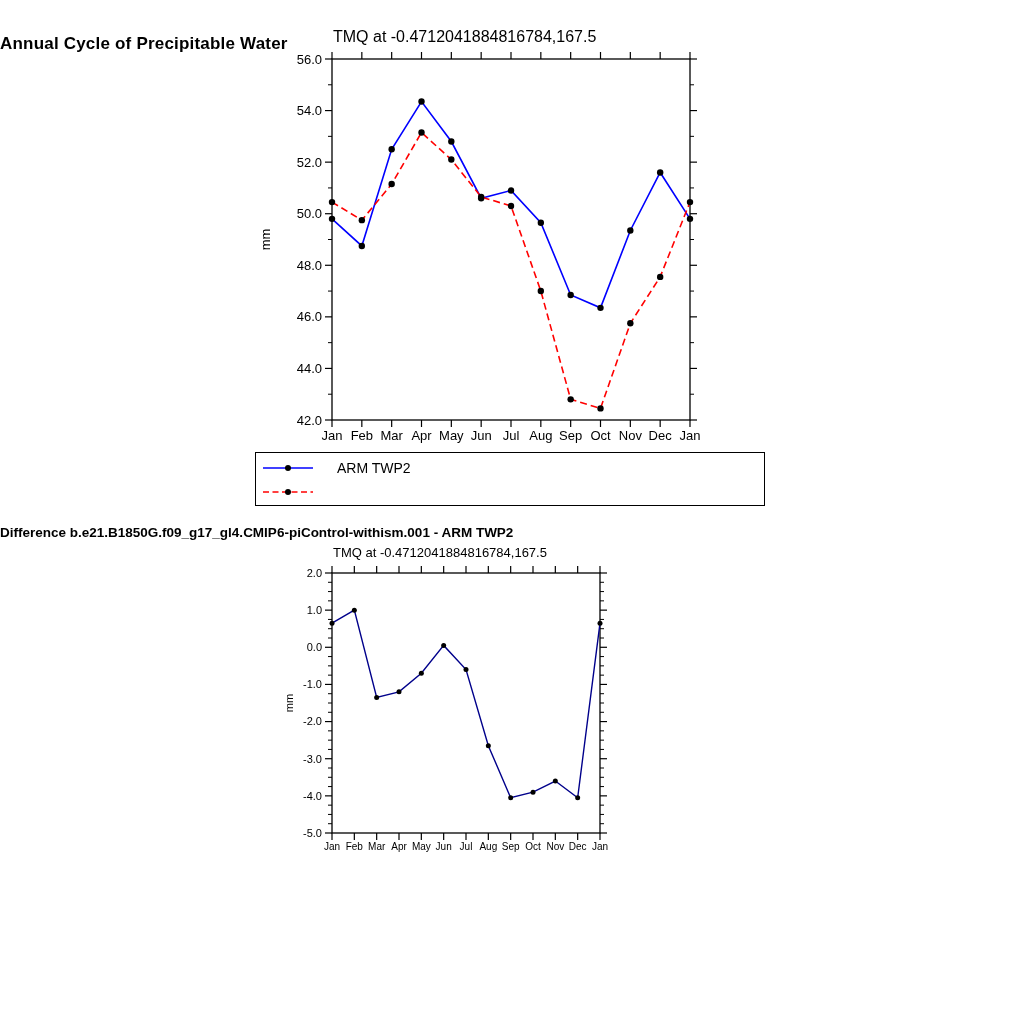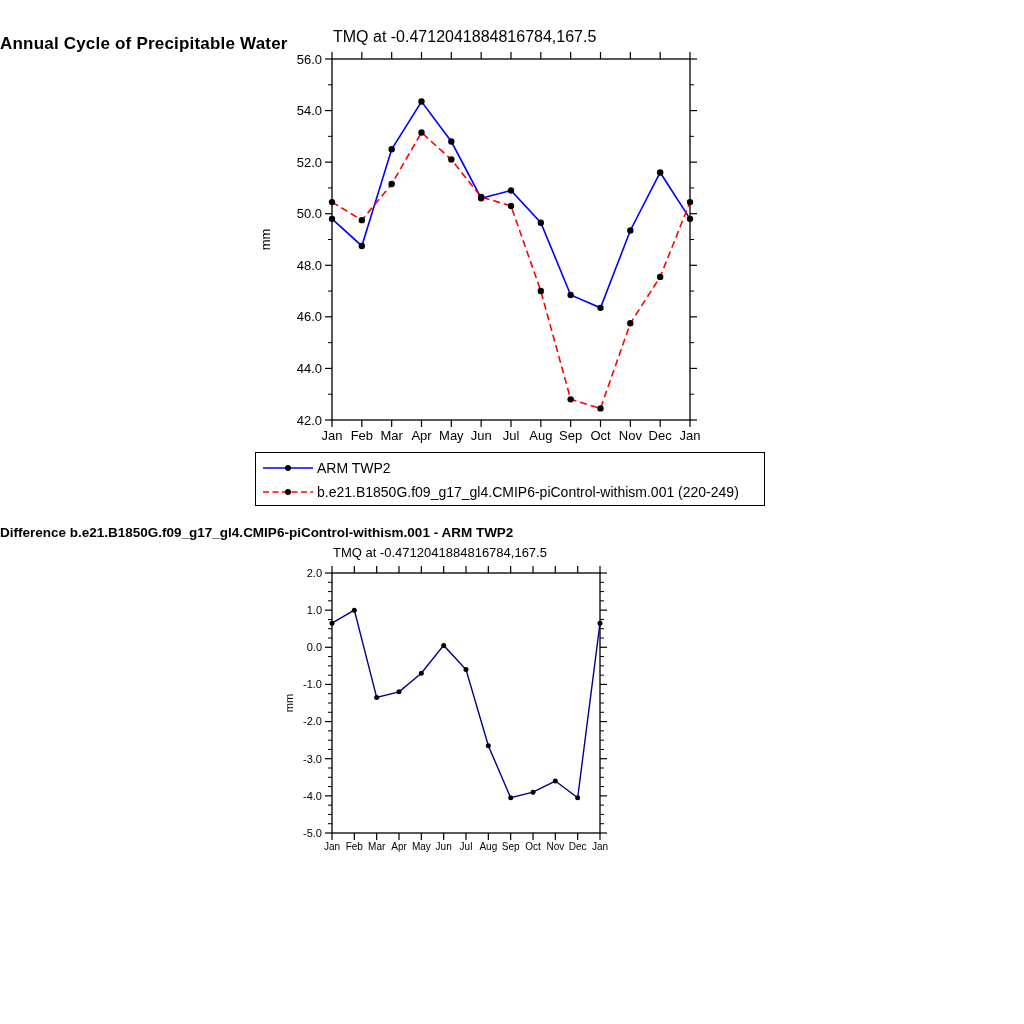--- a/index.html
+++ b/index.html
@@ -5,21 +5,21 @@
   html,body{margin:0;padding:0;background:#ffffff;}
   .page{position:relative;width:1024px;height:1024px;background:#ffffff;
         font-family:"Liberation Sans",sans-serif;color:#000;overflow:hidden;}
   .main-title{position:absolute;top:5px;left:0;width:1022px;text-align:left;
         font-size:17px;font-weight:bold;letter-spacing:0.2px;margin-top:29px;}
   .top-sub{position:absolute;left:333px;top:28px;font-size:16px;}
   .chart{position:absolute;}
   svg text{font-family:"Liberation Sans",sans-serif;fill:#000;}
   .legend{position:absolute;left:255px;top:452px;width:510px;height:54px;
         border:1px solid #000;box-sizing:border-box;padding:3px 4px 0 5px;background:#fff;}
-  .legend-row{display:flex;align-items:center;height:24px;gap:0;}
+  .legend-row{display:flex;align-items:center;height:24px;gap:20px;}
   .legend-label{font-size:14px;white-space:nowrap;}
   .diff-title{position:absolute;left:0;top:525px;width:940px;
         font-size:13.5px;font-weight:bold;}
   .diff-sub{position:absolute;left:333px;top:545px;font-size:13px;}
 </style>
 </head>
 <body>
 
 <div class="page">
 
@@ -143,21 +143,20 @@
           <line x1="2" y1="7" x2="52" y2="7" stroke="#0000ff" stroke-width="1.6"></line>
           <circle cx="27" cy="7" r="3" fill="#000000"></circle>
         </svg>
       <span class="legend-label">ARM TWP2</span>
     </div>
     <div class="legend-row">
       <svg class="legend-sample" width="56" height="14">
           <line x1="2" y1="7" x2="52" y2="7" stroke="#ff0000" stroke-width="1.6" stroke-dasharray="6 3.5"></line>
           <circle cx="27" cy="7" r="3" fill="#000000"></circle>
         </svg>
-      <span class="legend-label">b.e21.B1850G.f09_g17_gl4.CMIP6-piControl-withism.001 (220-249)</span>
     </div>
   </div>
 
   <div class="diff-title">Difference b.e21.B1850G.f09_g17_gl4.CMIP6-piControl-withism.001 - ARM TWP2</div>
 
   <div class="diff-sub">TMQ at -0.4712041884816784,167.5</div>
 
   <svg id="chart-bottom" class="chart" style="left:250px;top:565px" width="410" height="300">
       <line x1="78" y1="258.7142857142857" x2="82" y2="258.7142857142857" stroke="#000" stroke-width="1"></line>
       <line x1="350" y1="258.7142857142857" x2="354" y2="258.7142857142857" stroke="#000" stroke-width="1"></line>

